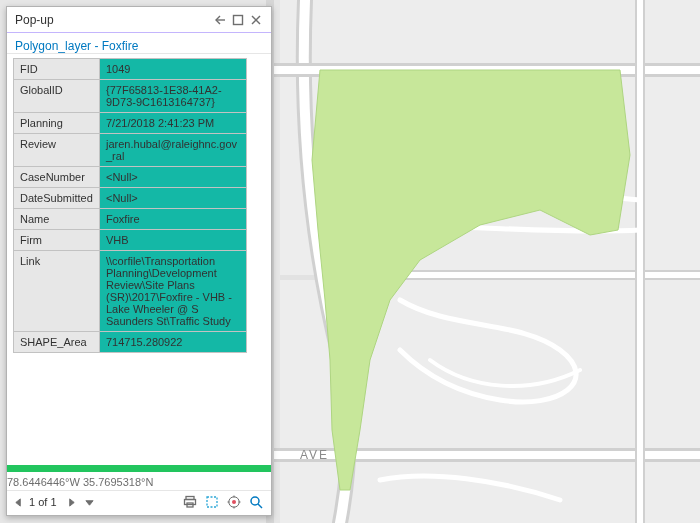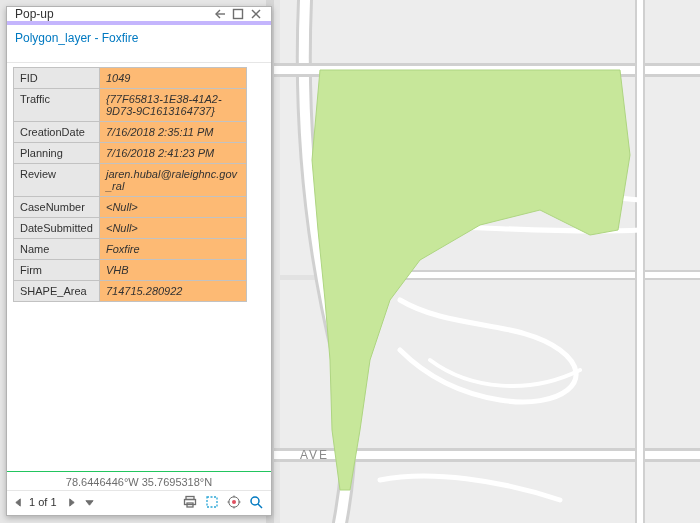--- a/index.html
+++ b/index.html
@@ -2,35 +2,35 @@
 <html><head>
 <meta charset="utf-8">
 <style>
   * { box-sizing: border-box; }
   html, body { margin: 0; padding: 0; width: 700px; height: 523px; overflow: hidden; font-family: "Segoe UI", Arial, sans-serif; font-size: 11px; }
   .stage { position: relative; width: 700px; height: 523px; background: #f0f0f0; }
   .map { position: absolute; inset: 0; }
   .map svg { width: 100%; height: 100%; display: block; }
 
   .popup { position: absolute; left: 6px; top: 6px; width: 266px; height: 510px; background: #fff; border: 1px solid #b2b2b2; box-shadow: 0 2px 6px rgba(0,0,0,.25); display: flex; flex-direction: column; }
-  .titlebar { display: flex; align-items: center; height: 18px; padding: 0 6px 0 8px; border-bottom: 4px solid #c4b5fd; }
+  .titlebar { display: flex; align-items: center; height: 26px; padding: 0 6px 0 8px; border-bottom: 1px solid #c4b5fd; }
   .titlebar .title { flex: 1; font-size: 12px; color: #323232; }
   .titlebar .tb-btn { width: 18px; height: 18px; display: flex; align-items: center; justify-content: center; cursor: pointer; color: #6e6e6e; }
   .titlebar .tb-btn svg { width: 12px; height: 12px; stroke: #6e6e6e; fill: none; stroke-width: 1.4; }
 
-  .subtitle { padding: 6px 8px 17px 8px; color: #0079c1; font-size: 12px; border-bottom: 1px solid #e6e6e6; }
+  .subtitle { padding: 6px 8px 0 8px; color: #0079c1; font-size: 12px; border-bottom: 1px solid #e6e6e6; }
 
   .attr-wrap { padding: 4px 24px 2px 6px; flex: 1 1 auto; overflow: hidden; }
   table.attrs { width: 100%; border-collapse: collapse; table-layout: fixed; border: 1px solid #c2c2c2; }
   table.attrs col.key { width: 86px; }
   table.attrs td { border: 1px solid #c2c2c2; padding: 4px 6px; vertical-align: top; word-wrap: break-word; font-size: 11px; color: #323232; }
   table.attrs td.key { background: #e7e7e7; }
-  table.attrs td.val { background: #fdba74; font-style: italic; }
-
-  .coords { text-align: center; font-size: 11px; color: #6e6e6e; padding: 4px 0 2px; border-top: 1px solid #22c55e; }
+  table.attrs td.val { background: #14b8a6; }
+
+  .coords { text-align: left; font-size: 11px; color: #6e6e6e; padding: 4px 0 2px; border-top: 7px solid #22c55e; }
 
   .footer { display: flex; align-items: center; gap: 4px; padding: 2px 6px 4px 4px; border-top: 1px solid #e6e6e6; }
   .footer .nav-btn { width: 14px; height: 16px; display: flex; align-items: center; justify-content: center; cursor: pointer; color: #6e6e6e; }
   .footer .nav-btn svg { width: 9px; height: 9px; stroke: #6e6e6e; fill: #6e6e6e; }
   .footer .counter { font-size: 11px; color: #323232; margin-right: 4px; }
   .footer .spacer { flex: 1; }
   .footer .tool { width: 18px; height: 18px; display: flex; align-items: center; justify-content: center; cursor: pointer; }
   .footer .tool svg { width: 14px; height: 14px; }
 </style>
 </head>
@@ -109,50 +109,50 @@
         <colgroup>
             <col class="key">
             <col>
           </colgroup>
         <tbody id="attr-body">
             <tr>
               <td class="key">FID</td>
               <td class="val">1049</td>
             </tr>
             <tr>
-              <td class="key">Traffic</td>
+              <td class="key">GlobalID</td>
               <td class="val">{77F65813-1E38-41A2-9D73-9C1613164737}</td>
             </tr>
             <tr>
-              <td class="key">CreationDate</td>
-              <td class="val">7/16/2018 2:35:11 PM</td>
-            </tr>
-            <tr>
               <td class="key">Planning</td>
-              <td class="val">7/16/2018 2:41:23 PM</td>
+              <td class="val">7/21/2018 2:41:23 PM</td>
             </tr>
             <tr>
               <td class="key">Review</td>
               <td class="val">jaren.hubal@raleighnc.gov_ral</td>
             </tr>
             <tr>
               <td class="key">CaseNumber</td>
               <td class="val">&lt;Null&gt;</td>
             </tr>
             <tr>
               <td class="key">DateSubmitted</td>
               <td class="val">&lt;Null&gt;</td>
             </tr>
             <tr>
               <td class="key">Name</td>
               <td class="val">Foxfire</td>
             </tr>
             <tr>
               <td class="key">Firm</td>
               <td class="val">VHB</td>
+            </tr>
+            <tr>
+              <td class="key">Link</td>
+              <td class="val">\\corfile\Transportation Planning\Development Review\Site Plans (SR)\2017\Foxfire - VHB - Lake Wheeler @ S Saunders St\Traffic Study</td>
             </tr>
             <tr>
               <td class="key">SHAPE_Area</td>
               <td class="val">714715.280922</td>
             </tr>
           </tbody>
       </table>
     </div>
 
     <div class="coords">78.6446446°W 35.7695318°N</div>

